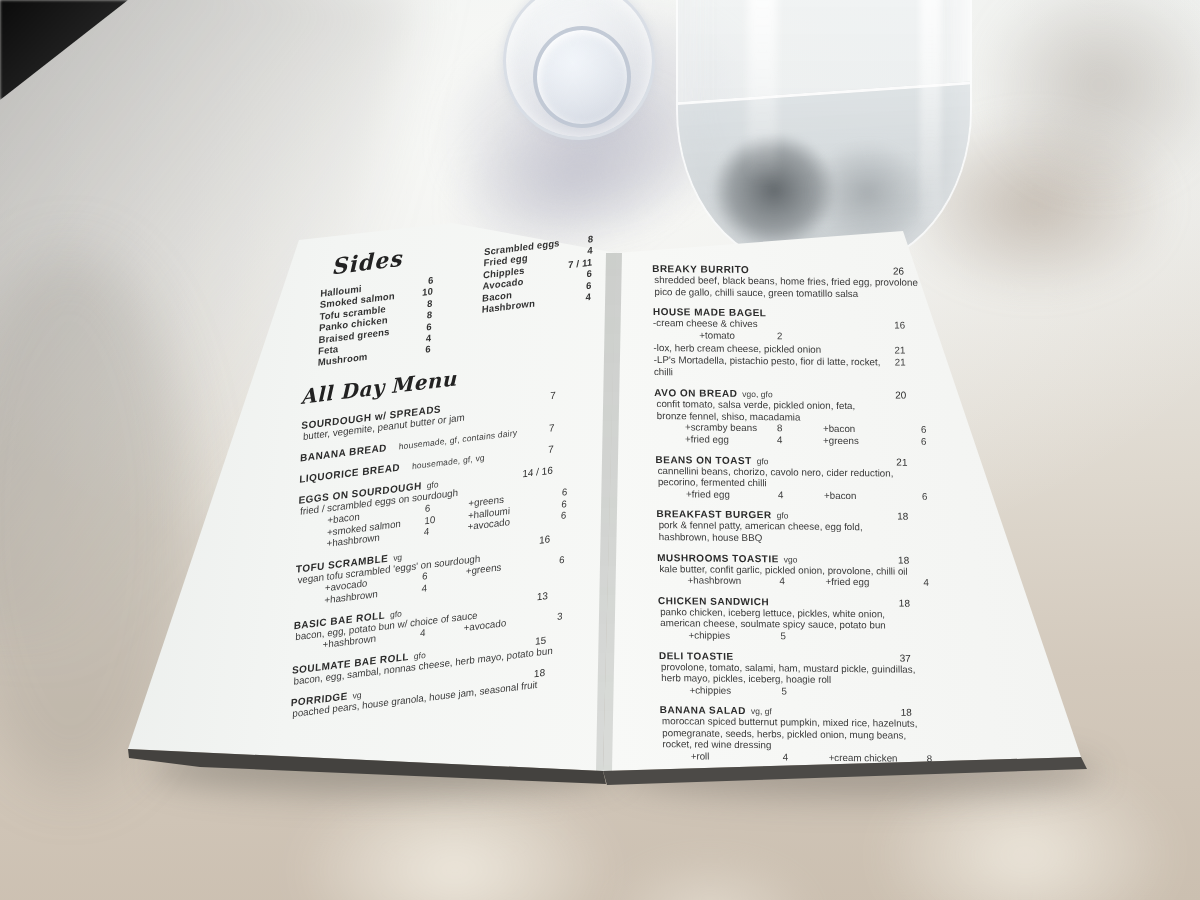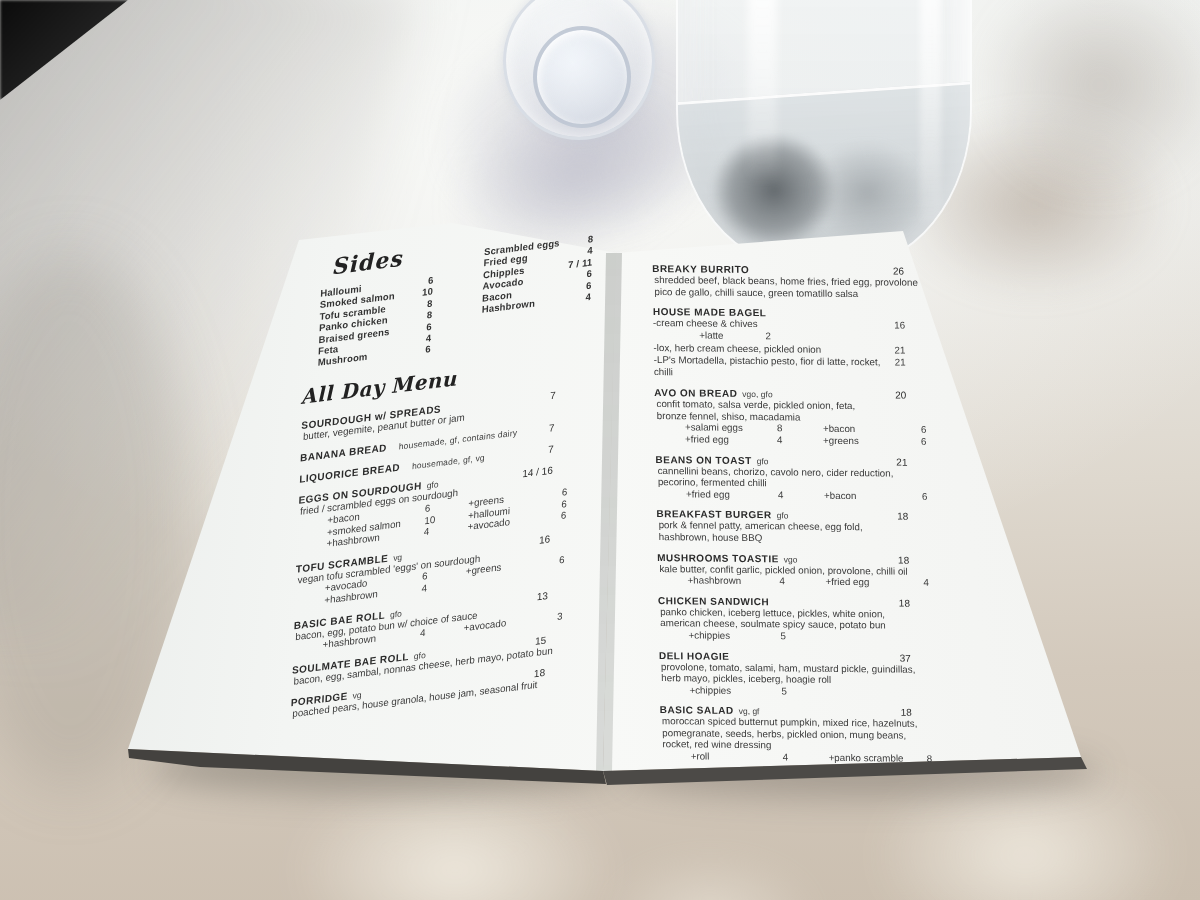--- a/index.html
+++ b/index.html
@@ -340,42 +340,42 @@
         </div>
         <div class="mitem">
           <div class="ihead">
             <span class="iname">HOUSE MADE BAGEL</span>
           </div>
           <div class="vrow">
             <span class="vlabel">-cream cheese &amp; chives</span>
             <span class="vprice">16</span>
           </div>
           <div class="vrow indent">
-            <span class="vlabel">+latte</span>
+            <span class="vlabel">+tomato</span>
             <span class="vprice-mid">2</span>
           </div>
           <div class="vrow">
             <span class="vlabel">-lox, herb cream cheese, pickled onion</span>
             <span class="vprice">21</span>
           </div>
           <div class="vrow">
             <span class="vlabel">-LP's Mortadella, pistachio pesto, fior di latte, rocket, chilli</span>
             <span class="vprice">21</span>
           </div>
         </div>
         <div class="mitem">
           <div class="ihead">
             <span class="iname">AVO ON BREAD</span>
             <span class="itag">vgo, gfo</span>
             <span class="iprice">20</span>
           </div>
           <div class="idesc">confit tomato, salsa verde, pickled onion, feta,</div>
           <div class="idesc">bronze fennel, shiso, macadamia</div>
           <div class="arow">
-            <span class="a1">+salami eggs</span>
+            <span class="a1">+scramby beans</span>
             <span class="p1">8</span>
             <span class="a2">+bacon</span>
             <span class="p2">6</span>
           </div>
           <div class="arow">
             <span class="a1">+fried egg</span>
             <span class="p1">4</span>
             <span class="a2">+greens</span>
             <span class="p2">6</span>
           </div>
@@ -427,43 +427,43 @@
           <div class="idesc">american cheese, soulmate spicy sauce, potato bun</div>
           <div class="arow">
             <span class="a1">+chippies</span>
             <span class="p1">5</span>
             <span class="a2"></span>
             <span class="p2"></span>
           </div>
         </div>
         <div class="mitem">
           <div class="ihead">
-            <span class="iname">DELI HOAGIE</span>
+            <span class="iname">DELI TOASTIE</span>
             <span class="iprice">37</span>
           </div>
           <div class="idesc">provolone, tomato, salami, ham, mustard pickle, guindillas,</div>
           <div class="idesc">herb mayo, pickles, iceberg, hoagie roll</div>
           <div class="arow">
             <span class="a1">+chippies</span>
             <span class="p1">5</span>
             <span class="a2"></span>
             <span class="p2"></span>
           </div>
         </div>
         <div class="mitem">
           <div class="ihead">
-            <span class="iname">BASIC SALAD</span>
+            <span class="iname">BANANA SALAD</span>
             <span class="itag">vg, gf</span>
             <span class="iprice">18</span>
           </div>
           <div class="idesc">moroccan spiced butternut pumpkin, mixed rice, hazelnuts,</div>
           <div class="idesc">pomegranate, seeds, herbs, pickled onion, mung beans,</div>
           <div class="idesc">rocket, red wine dressing</div>
           <div class="arow">
             <span class="a1">+roll</span>
             <span class="p1">4</span>
-            <span class="a2">+panko scramble</span>
+            <span class="a2">+cream chicken</span>
             <span class="p2">8</span>
           </div>
         </div>
       </div>
   </div>
 </div>
 
 </body></html>

